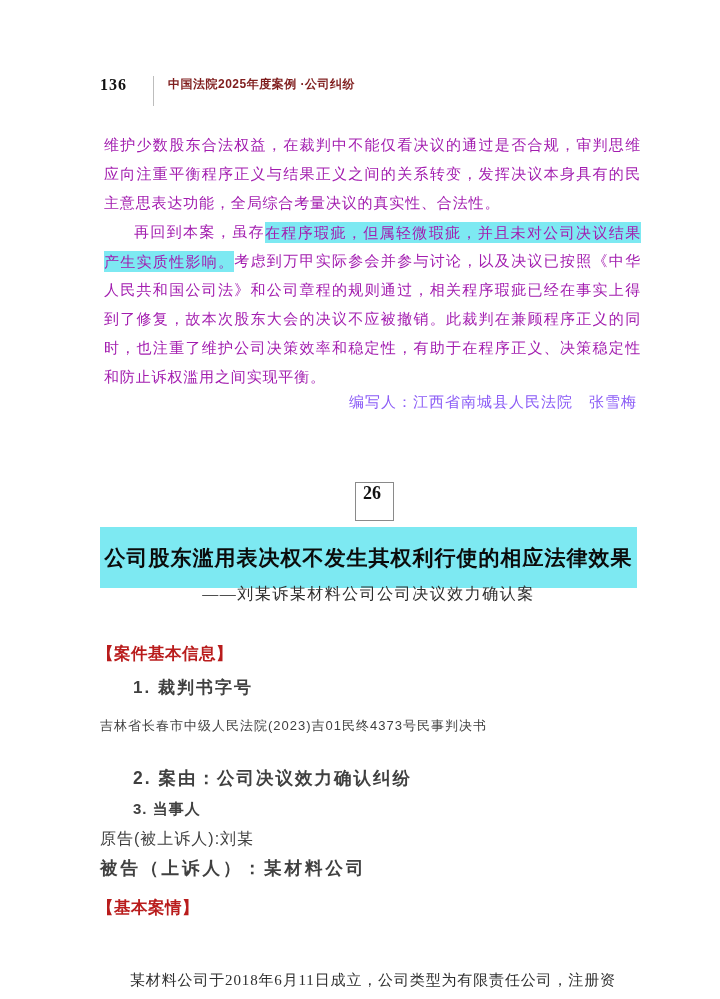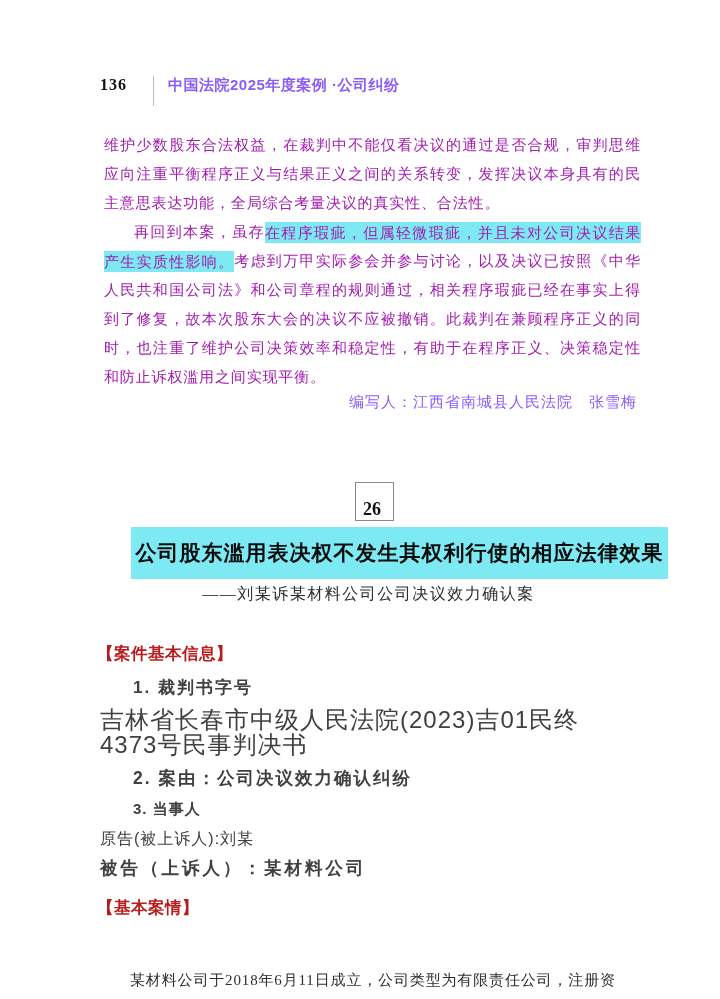--- a/index.html
+++ b/index.html
@@ -30,22 +30,22 @@
   }
   .header-divider {
     width: 1px;
     height: 30px;
     background: #bdbdbd;
     margin: 0 14px 0 26px;
   }
   .header-title {
     font-family: "Liberation Sans", sans-serif;
     font-weight: bold;
-    font-size: 15px;
-    color: #8b5cf6;
+    font-size: 12px;
+    color: #7f1d1d;
     letter-spacing: 0.5px;
   }
   
   .bodytext {
     position: absolute;
     left: 104px;
     width: 537px;
     font-size: 15px;
     line-height: 29px;
     letter-spacing: 0.85px;
@@ -72,42 +72,41 @@
   }
   
   .case-num-box {
     position: absolute;
     top: 482px;
     left: 355px;
     width: 39px;
     height: 39px;
     border: 1px solid #8a8a8a;
     display: flex;
-    align-items: flex-end;
+    align-items: flex-start;
     padding-left: 7px;
     background: #fff;
   }
   .case-num-box span {
     font-family: "Liberation Serif", serif;
     font-weight: bold;
     font-size: 18px;
     color: #111;
   }
   
   .case-title-band {
     position: absolute;
     top: 527px;
     left: 100px;
     width: 537px;
-    height: 52px;
+    height: 61px;
     background: #7de9f2;
     display: flex;
     align-items: center;
     justify-content: center;
-    margin-left: 31px;
   }
   .case-title-band span {
     font-family: "Liberation Sans", sans-serif;
     font-weight: bold;
     font-size: 21px;
     letter-spacing: 1px;
     color: #0b0b0b;
   }
   .case-subtitle {
     position: absolute;
@@ -131,21 +130,21 @@
   }
   .sh1 { top: 643px; }
   .sh2 { top: 897px; }
 
   .info-item {
     position: absolute;
     font-family: "Liberation Sans", sans-serif;
     color: #404040;
   }
   .item1 { top: 676px; left: 133px; font-size: 17px; font-weight: bold; letter-spacing: 2px; }
-  .court  { top: 707px; left: 100px; width: 516px; font-size: 24px; line-height: 25px; letter-spacing: 1px; font-weight: normal; }
+  .court  { top: 707px; left: 100px; width: 516px; font-size: 13px; line-height: 37px; letter-spacing: 1px; font-weight: normal; }
   .item2 { top: 766px; left: 133px; font-size: 17.5px; font-weight: bold; letter-spacing: 2px; }
   .item3 { top: 800px; left: 133px; font-size: 15px; font-weight: bold; letter-spacing: 1px; }
   .plaintiff { top: 829px; left: 100px; font-size: 16px; letter-spacing: 1px; }
   .defendant { top: 856px; left: 100px; font-size: 17.5px; font-weight: bold; letter-spacing: 3px; }
 
   .case-body {
     position: absolute;
     top: 930px;
     left: 100px;
     width: 537px;

